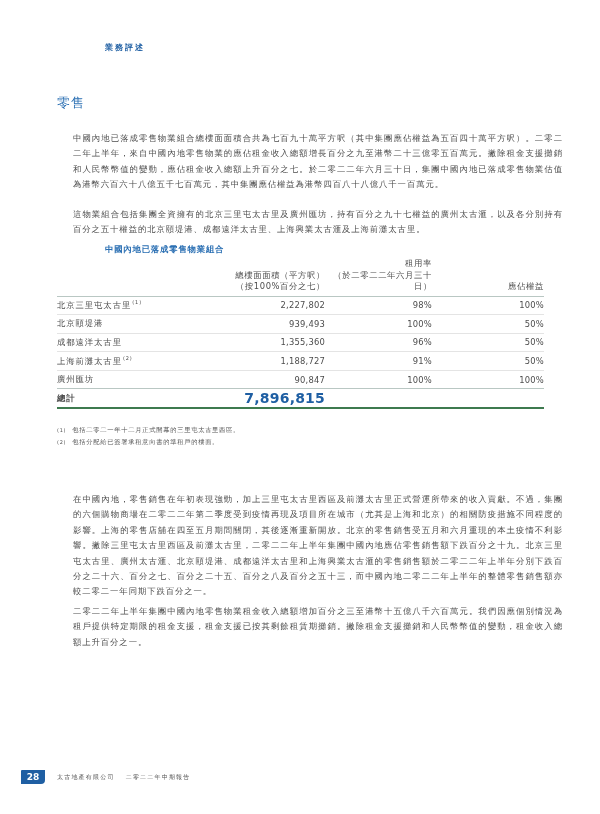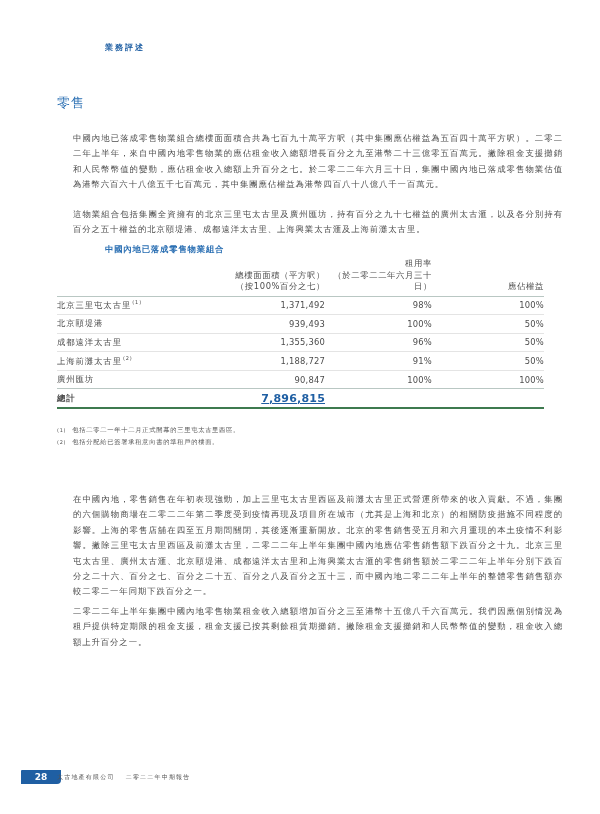--- a/index.html
+++ b/index.html
@@ -40,33 +40,33 @@
     }
     table.portfolio td {
       height: 17.6px; padding: 0; text-align: right; letter-spacing: 0.2px;
       border-bottom: 0.6px solid #e4e4e4;
     }
     table.portfolio td.name { text-align: left; letter-spacing: 0.9px; }
     table.portfolio tr.last-data td { border-bottom: 1.5px solid #b9c7c3; }
     table.portfolio tr.total td {
       border-bottom: 2px solid #3e7a4f; font-weight: bold; height: 18px;
     }
-    table.portfolio tr.total td.total-value { color: #1f5fa3; font-size: 11px; text-decoration: underline; }
+    table.portfolio tr.total td.total-value { color: #1f5fa3; font-size: 14px; }
     sup.fn { font-size: 5px; vertical-align: 4px; margin-left: 1px; }
     .col-name { width: 120px; }
     .col-gfa { width: 148px; }
     .col-occ { width: 107px; }
     .col-int { width: 112px; }
     .footnotes {
       position: absolute; left: 57px; top: 424px; font-size: 6.3px;
       line-height: 11px; color: #555; letter-spacing: 0.7px;
     }
     .footnotes .fnum { font-size: 5px; margin-right: 6px; }
     .page-num {
-      position: absolute; left: 21px; top: 770px; width: 40px; height: 14px;
+      position: absolute; left: 21px; top: 770px; width: 24px; height: 14px;
       background: #1f5fa3; color: #fff; font-size: 9px; font-weight: bold;
       text-align: center; line-height: 14px; border-radius: 1px 0 4px 0;
     }
     .footer-text {
       position: absolute; left: 57px; top: 773px; font-size: 6px; color: #555;
       letter-spacing: 1.2px;
     }
     .footer-text span + span { margin-left: 8px; }
   </style>
 </head>
@@ -98,21 +98,21 @@
       <th>
         <div>租用率</div>
         <div>（於二零二二年六月三十日）</div>
       </th>
       <th>應佔權益</th>
     </tr>
   </thead>
   <tbody>
     <tr>
       <td class="name"><span>北京三里屯太古里</span><sup class="fn">(1)</sup></td>
-      <td>1,371,492</td>
+      <td>2,227,802</td>
       <td>98%</td>
       <td>100%</td>
     </tr>
     <tr>
       <td class="name"><span>北京頤堤港</span></td>
       <td>939,493</td>
       <td>100%</td>
       <td>50%</td>
     </tr>
     <tr>

